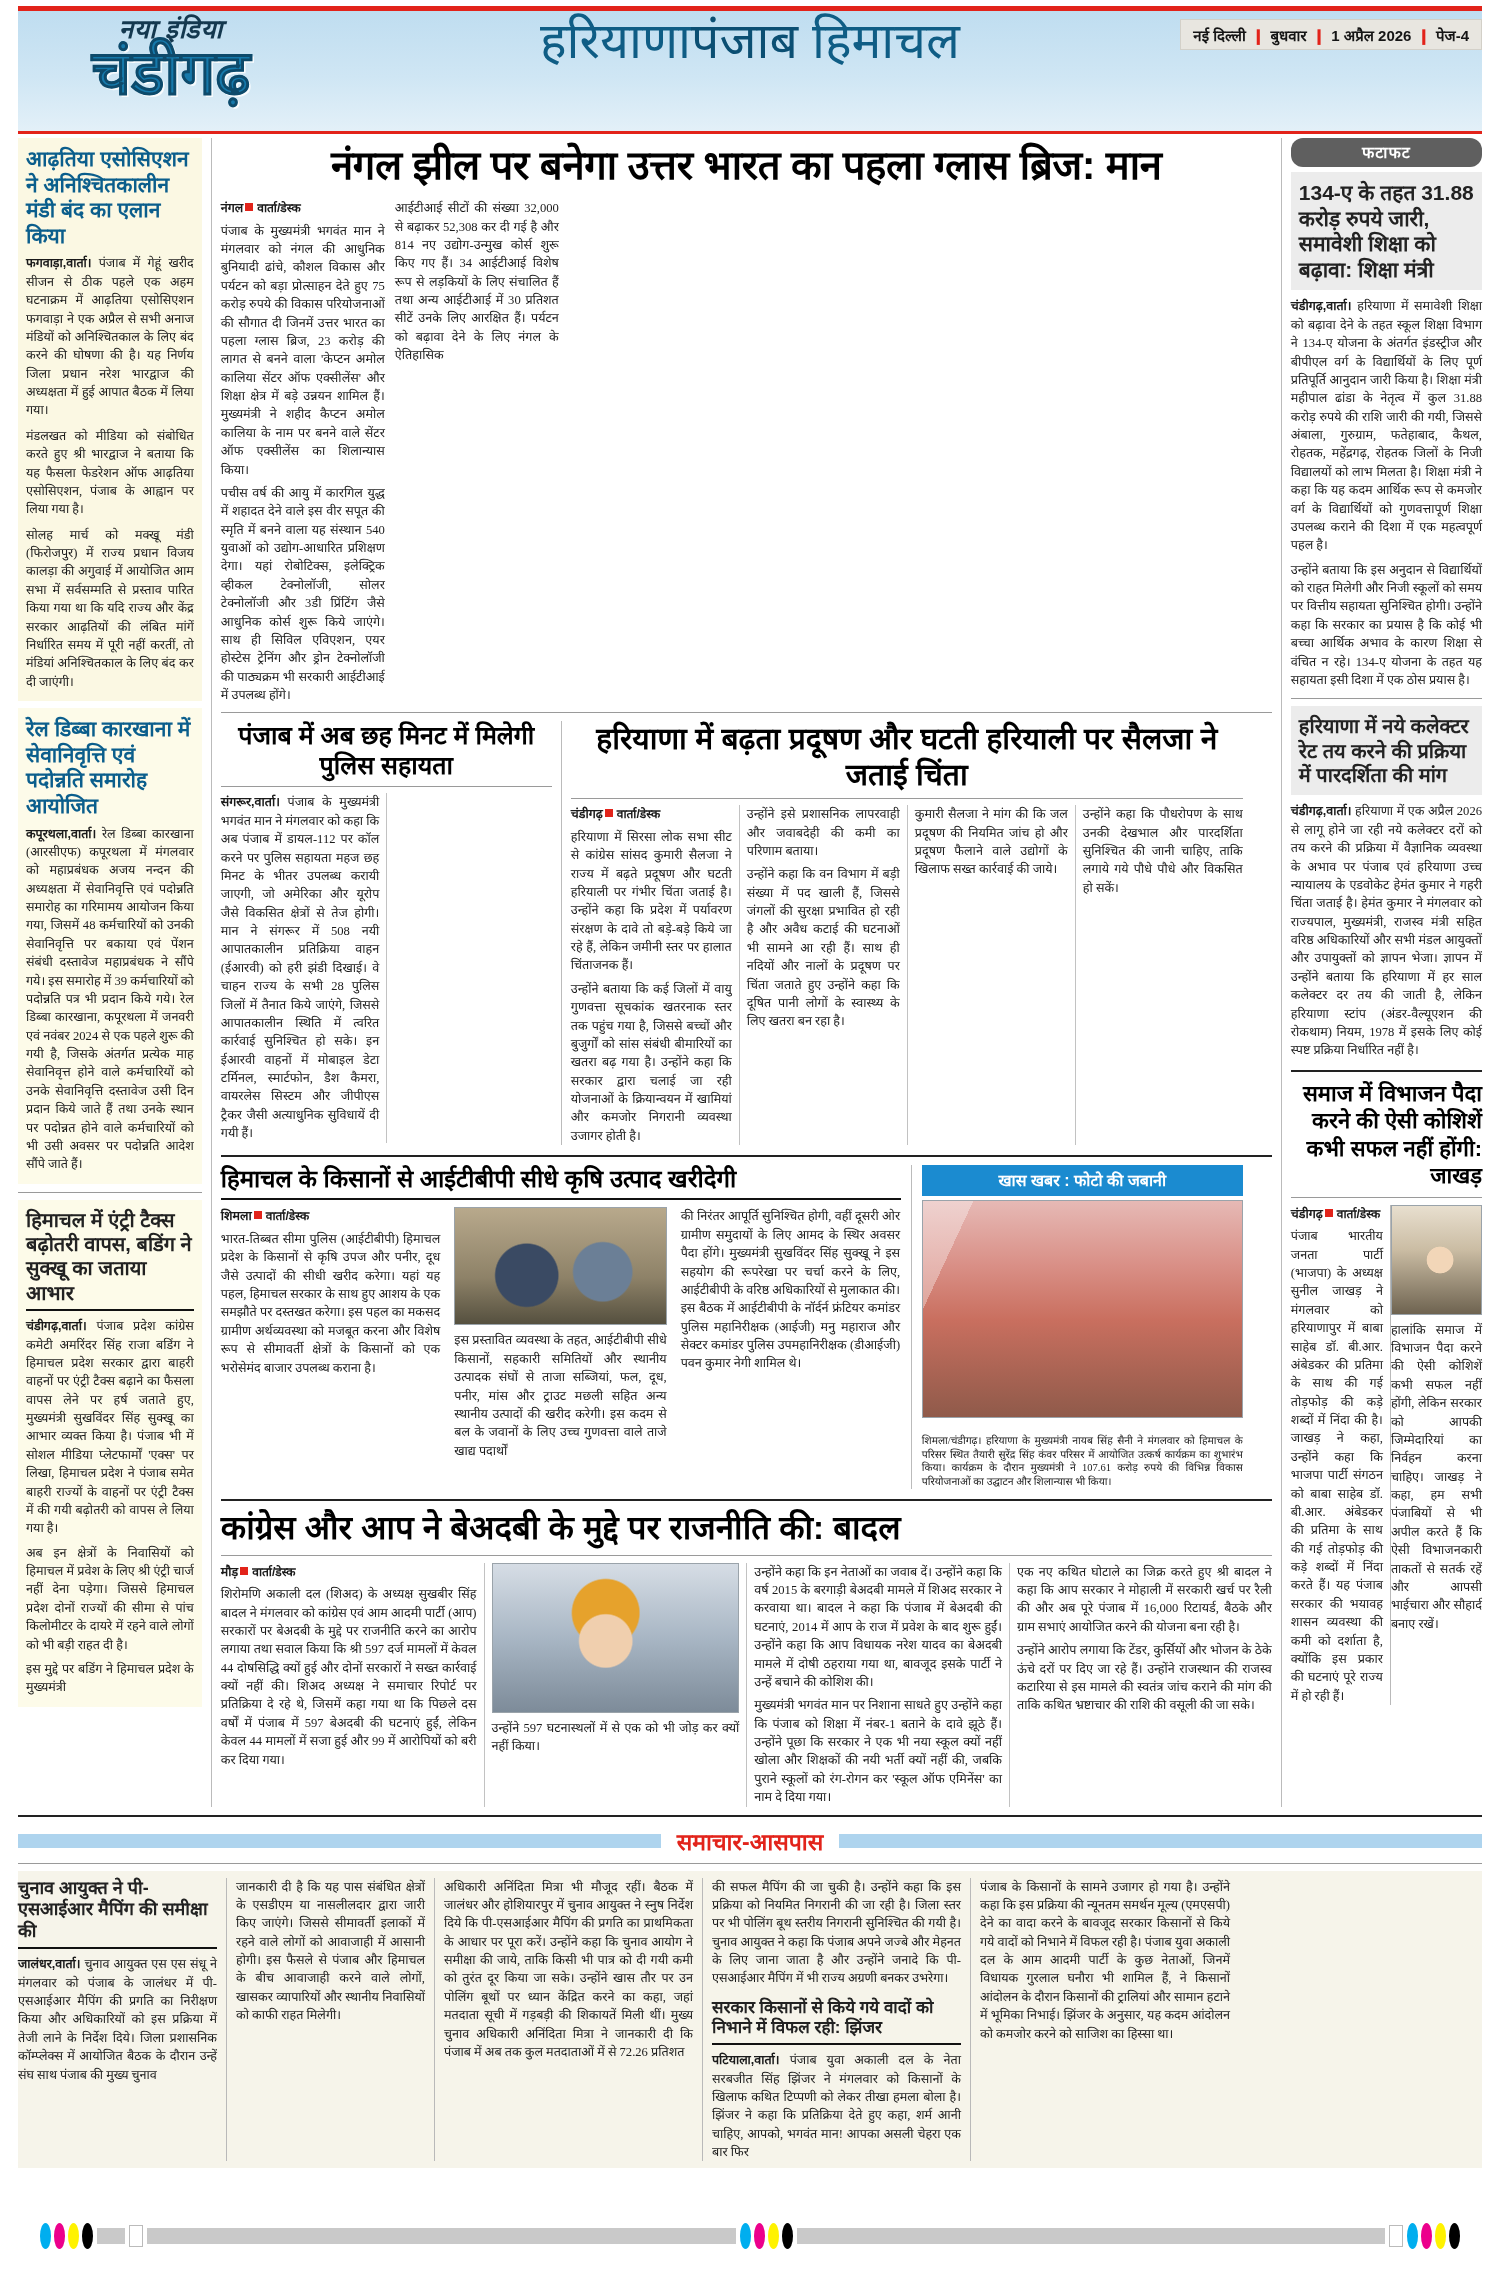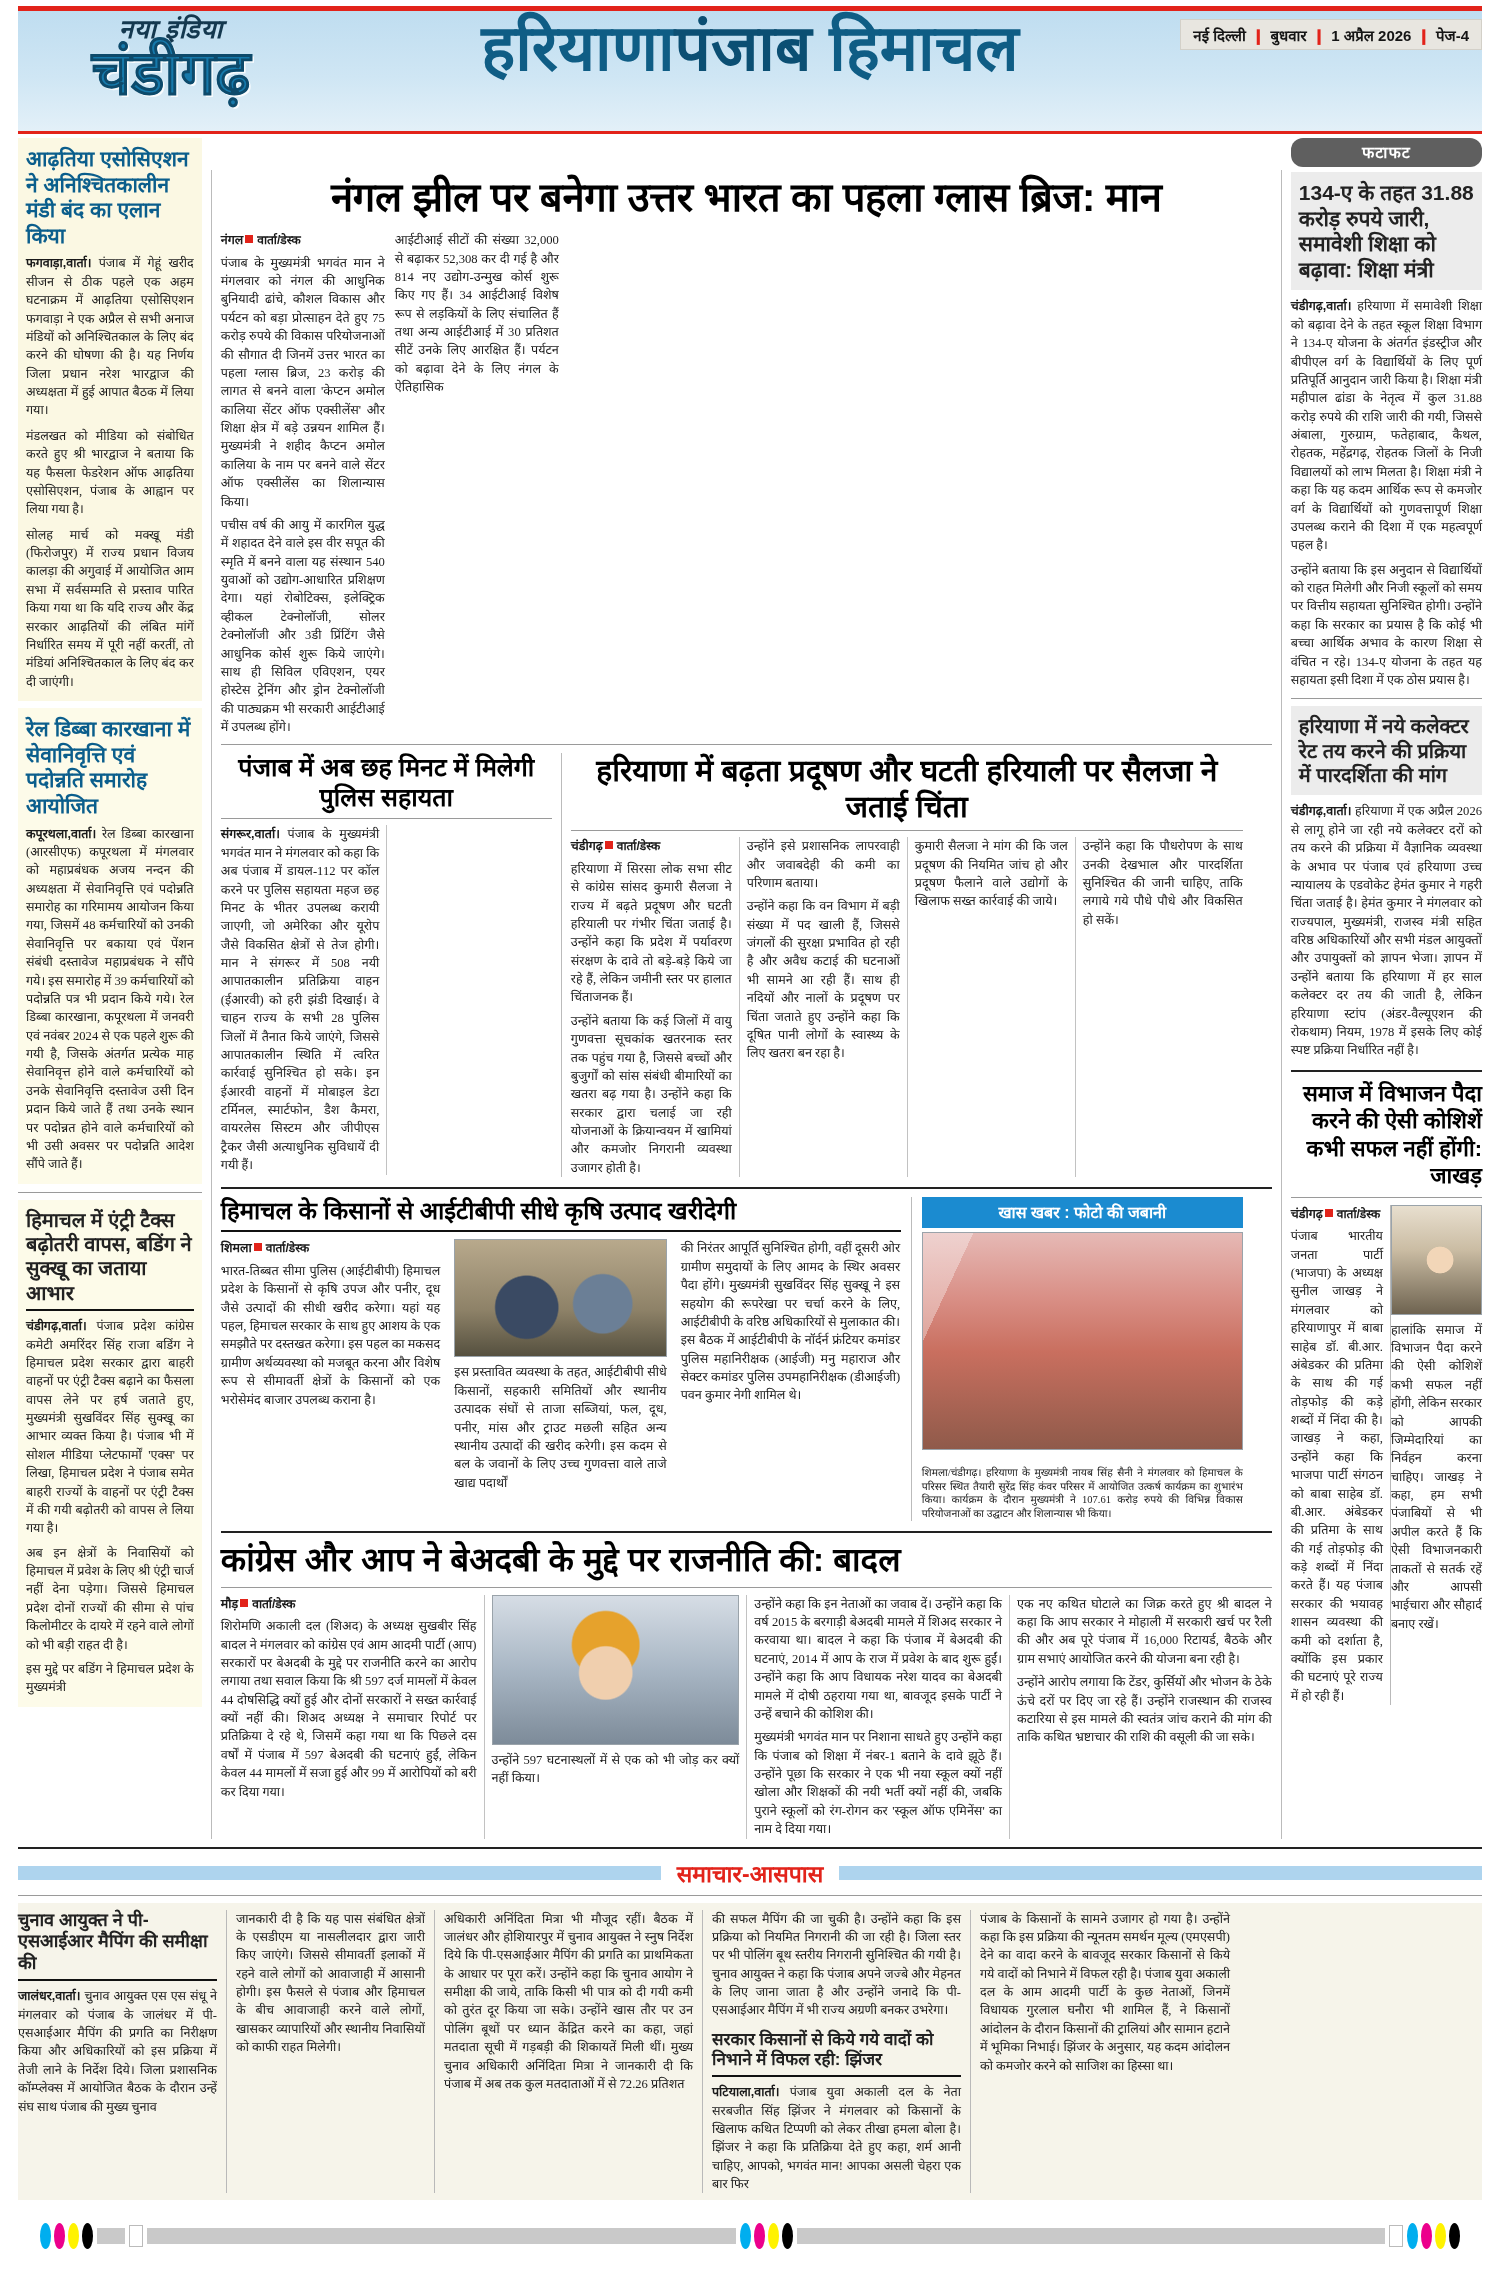--- a/index.html
+++ b/index.html
@@ -35,21 +35,21 @@
     color:#1679ab; margin-top:-2px;
     -webkit-text-stroke:1px #0d4a6b;
     text-shadow:2px 2px 0 rgba(255,255,255,.85);
   }
   .mh-main {
     position:absolute; left:300px; top:2px; right:300px;
     text-align:center;
   }
   .mh-title {
     font-family:"Liberation Sans", sans-serif;
-    font-weight:bold; font-size:64px; line-height:1.12;
+    font-weight:normal; font-size:50px; line-height:1.12;
     color:#0f5d85; white-space:nowrap;
   }
   .mh-title .seg2 { color:#0b4f73; }
   .mh-title .seg3 { color:#0f5d85; }
   .mh-dateline {
     position:absolute; right:0px; top:8px;
     background:#e8e6e0; border:1px solid #d3d0c8;
     padding:5px 12px 4px 12px;
     font-family:"Liberation Sans", sans-serif;
     font-weight:bold; font-size:15px; color:#151515;
@@ -77,21 +77,21 @@
   .redsq { display:inline-block; width:8px; height:8px; background:#e2231a; margin:0 4px 1px 2px; }
 
   
   .vrule { border-left:1px solid #b9b9b9; }
   .hrule { border-top:1px solid #9a9a9a; }
   .thickrule { border-top:2px solid #222; }
 
   
   .main-grid { display:flex; gap:0; margin-top:4px; }
   .col-left   { width:208px; padding-right:9px; }
-  .col-center { width:1158px; padding:0 9px; border-left:1px solid #bbb; border-right:1px solid #bbb;margin-top:32px;}
+  .col-center { width:1158px; padding:0 9px; border-left:1px solid #bbb; border-right:1px solid #bbb;}
   .col-right  { width:216px; padding-left:9px; }
 
   
   .tintbox { background:#fbf8e3; padding:8px 8px 10px 8px; }
   .tintbox2 { background:#fdfbe9; padding:8px 8px 10px 8px; }
   .blue-head {
     font-family:"Liberation Sans", sans-serif; font-weight:bold;
     font-size:21px; line-height:1.22; color:#0b5e8c;
   }
   .grey-head {

